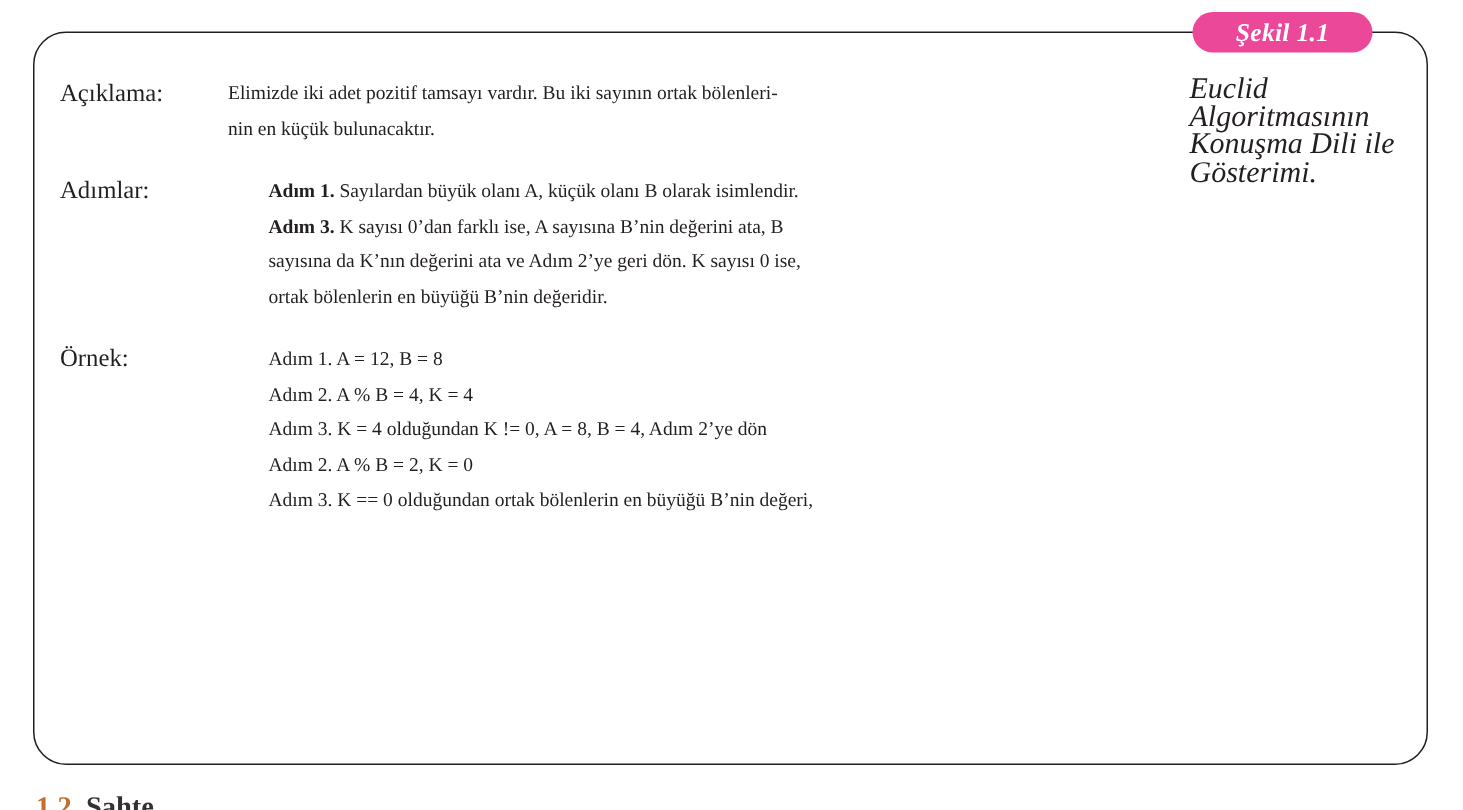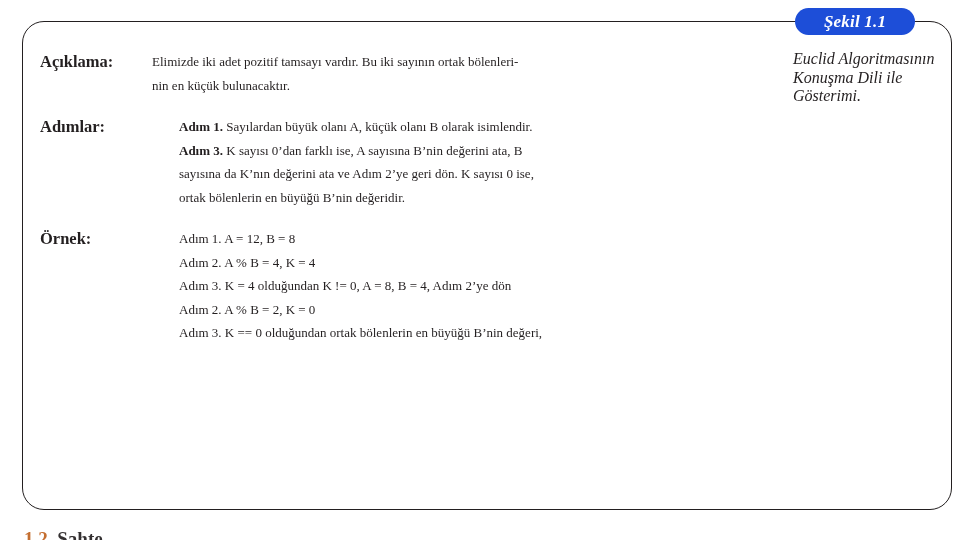--- a/index.html
+++ b/index.html
@@ -29,21 +29,21 @@
     background: transparent;
   }
 
   
   #caption-pill {
     position: absolute;
     left: 795px;
     top: 8px;
     width: 120px;
     height: 27px;
-    background: #1d4ed8;
+    background: #ec4899;
     border-radius: 14px;
     display: flex;
     align-items: center;
     justify-content: center;
     z-index: 5;
   }
   #caption-pill .pill-text {
     color: #ffffff;
     font-weight: bold;
     font-style: italic;
@@ -52,21 +52,21 @@
     white-space: nowrap;
   }
 
   
   #caption-desc {
     position: absolute;
     left: 793px;
     top: 50px;
     width: 150px;
     font-style: italic;
-    font-size: 16px;
+    font-size: 20px;
     line-height: 18.5px;
     color: #231f20;
     z-index: 4;
   }
 
   
   #content {
     position: absolute;
     left: 40px;
     top: 50px;
@@ -74,21 +74,21 @@
   }
 
   .row {
     display: flex;
     align-items: flex-start;
   }
   .row + .row { margin-top: 18px; gap: 27px; }
 
   .row-label {
     flex: 0 0 112px;
-    font-weight: bold;
+    font-weight: normal;
     font-size: 16.5px;
     line-height: 23.5px;
     white-space: nowrap;
   }
   .row-body {
     flex: 1 1 auto;
     font-size: 13px;
     line-height: 23.5px;
   }
   .row-body .line { white-space: nowrap; }

